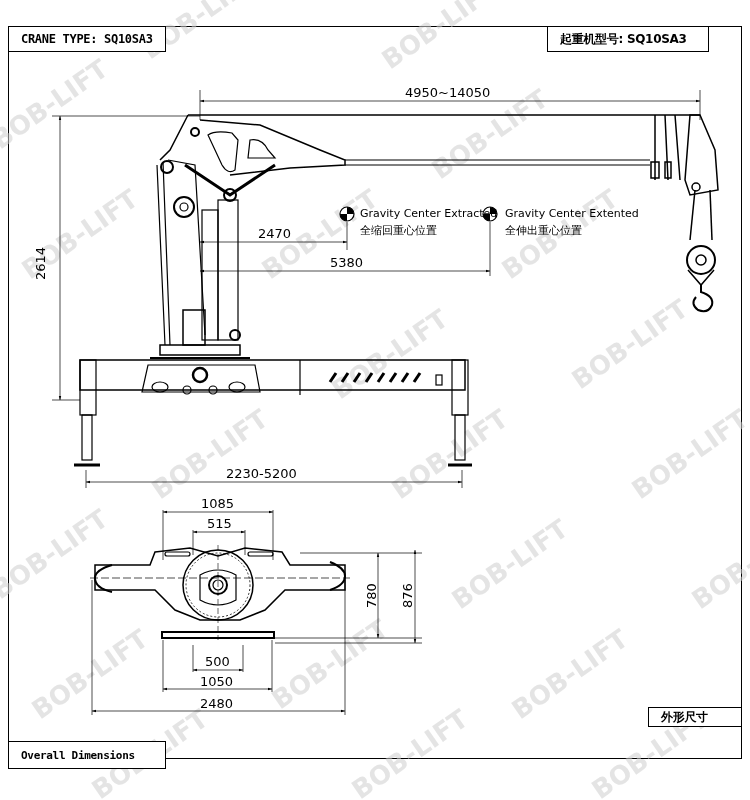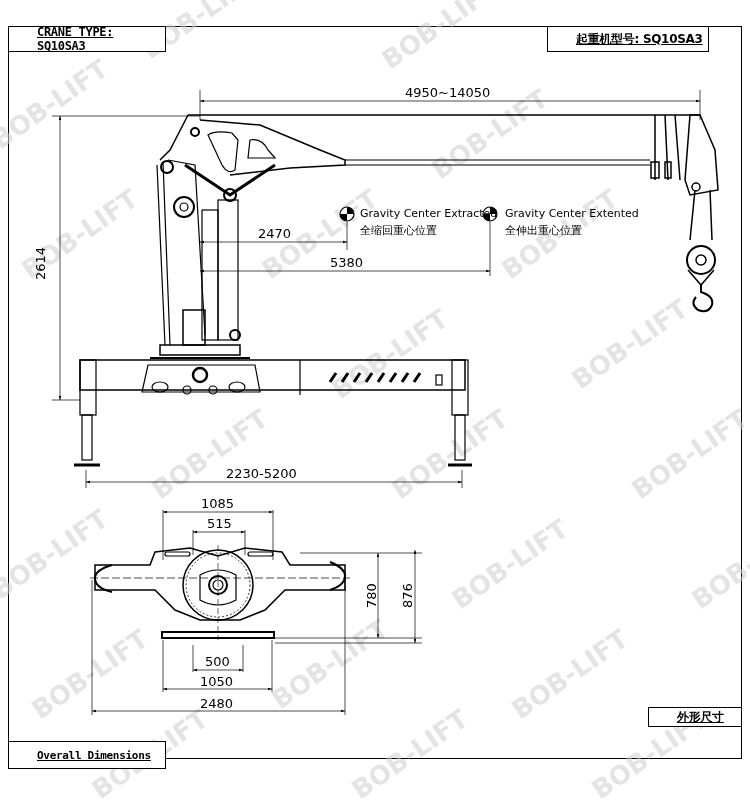--- a/index.html
+++ b/index.html
@@ -3,21 +3,21 @@
 <meta charset="utf-8">
 <style>
   html, body { margin:0; padding:0; background:#ffffff; }
   body { width:750px; height:800px; position:relative; overflow:hidden;
          font-family:"Liberation Sans", sans-serif; color:#000; }
   .frame { position:absolute; left:8px; top:26px; width:734px; height:733px;
            border:1.5px solid #000; box-sizing:border-box; }
   .title-box { position:absolute; background:#fff; border:1.5px solid #000;
                box-sizing:border-box; font-family:"DejaVu Sans Mono", monospace;
                font-weight:bold; font-size:12px; display:flex; align-items:center;
-               padding-left:28px; letter-spacing:-0.3px;text-decoration:underline; }
+               padding-left:12px; letter-spacing:-0.3px; }
   #title-left { left:8px; top:26px; width:158px; height:26px; }
   #title-right { left:547px; top:26px; width:162px; height:26px; font-family:"DejaVu Sans", sans-serif; }
   #footer-left { left:8px; top:741px; width:158px; height:28px; font-size:11px; }
   #footer-right { left:648px; top:707px; width:94px; height:20px; font-size:12px; font-family:"DejaVu Sans", sans-serif; }
   svg.drawing { position:absolute; left:0; top:0; }
   .dim { font-family:"DejaVu Sans", sans-serif; font-size:13px; fill:#000; }
   .note { font-family:"DejaVu Sans", sans-serif; font-size:11px; fill:#000; }
   .wm { font-family:"DejaVu Sans", sans-serif; font-weight:bold; font-size:26px; fill:#cfcfcf; opacity:0.55; }
 </style>
 </head>

